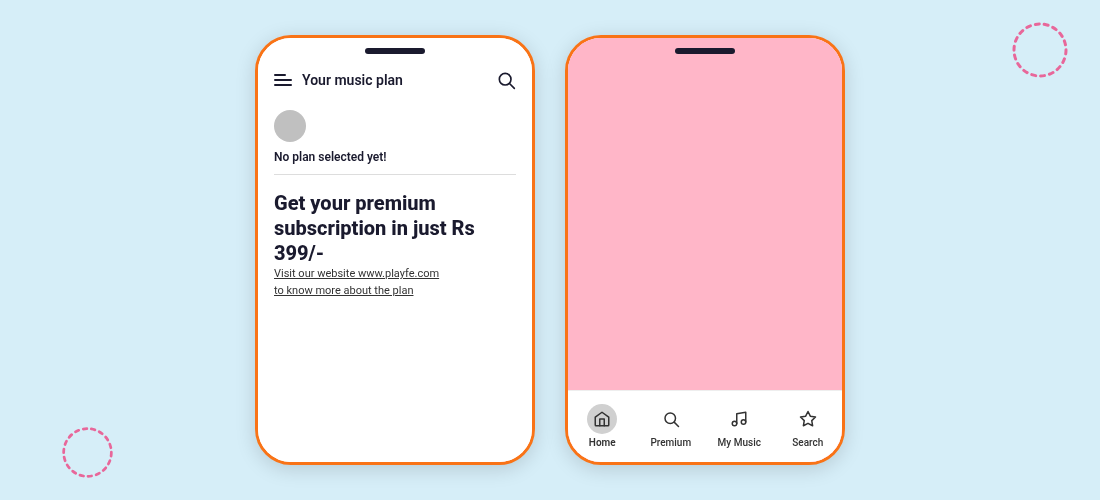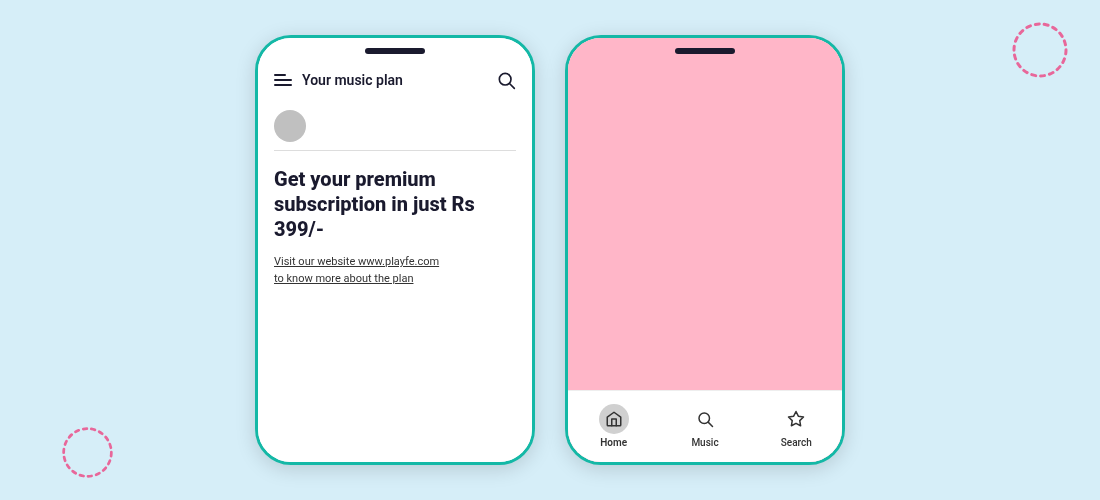--- a/index.html
+++ b/index.html
@@ -43,21 +43,21 @@
       position: relative;
       z-index: 1;
     }
 
     
     .phone {
       width: 280px;
       height: 430px;
       background: #fff;
       border-radius: 36px;
-      border: 3px solid #14b8a6;
+      border: 3px solid #f97316;
       position: relative;
       overflow: hidden;
       box-shadow: 0 4px 20px rgba(0,0,0,0.15);
     }
 
     
     .phone::before {
       content: '';
       position: absolute;
       top: 10px;
@@ -141,21 +141,20 @@
       height: 1px;
       background: #ddd;
       margin-bottom: 16px;
     }
 
     .promo-heading {
       font-size: 20px;
       font-weight: 800;
       color: #1a1a2e;
       line-height: 1.25;
-      margin-bottom: 12px;
     }
 
     .promo-subtext {
       font-size: 11px;
       color: #333;
       line-height: 1.5;
       text-decoration: underline;
     }
 
     
@@ -248,20 +247,21 @@
         <div class="search-icon-btn">
           <svg width="20" height="20" viewBox="0 0 24 24" fill="none" stroke="#1a1a2e" stroke-width="2" stroke-linecap="round" stroke-linejoin="round">
             <circle cx="11" cy="11" r="7"></circle>
             <line x1="16.5" y1="16.5" x2="22" y2="22"></line>
           </svg>
         </div>
       </div>
 
       <div class="phone-body">
         <div class="avatar-circle"></div>
+        <div class="no-plan-text">No plan selected yet!</div>
         <div class="divider"></div>
         <div class="promo-heading">Get your premium subscription in just Rs 399/-</div>
         <div class="promo-subtext">
           Visit our website www.playfe.com<br>to know more about the plan
         </div>
       </div>
     </div>
   </div>
 
   <div class="phone phone-right">
@@ -281,23 +281,33 @@
           <span class="nav-label active">Home</span>
         </div>
 
         <div class="nav-item">
           <div class="nav-icon">
             <svg width="18" height="18" viewBox="0 0 24 24" fill="none" stroke="#333" stroke-width="2" stroke-linecap="round" stroke-linejoin="round">
               <circle cx="11" cy="11" r="7"></circle>
               <line x1="16.5" y1="16.5" x2="22" y2="22"></line>
             </svg>
           </div>
-          <span class="nav-label">Music</span>
-        </div>
-
+          <span class="nav-label">Premium</span>
+        </div>
+
+        <div class="nav-item">
+          <div class="nav-icon">
+            <svg width="18" height="18" viewBox="0 0 24 24" fill="none" stroke="#333" stroke-width="2" stroke-linecap="round" stroke-linejoin="round">
+              <path d="M9 18V5l12-2v13"></path>
+              <circle cx="6" cy="18" r="3"></circle>
+              <circle cx="18" cy="16" r="3"></circle>
+            </svg>
+          </div>
+          <span class="nav-label">My Music</span>
+        </div>
 
         <div class="nav-item">
           <div class="nav-icon">
             <svg width="18" height="18" viewBox="0 0 24 24" fill="none" stroke="#333" stroke-width="2" stroke-linecap="round" stroke-linejoin="round">
               <polygon points="12 2 15.09 8.26 22 9.27 17 14.14 18.18 21.02 12 17.77 5.82 21.02 7 14.14 2 9.27 8.91 8.26 12 2"></polygon>
             </svg>
           </div>
           <span class="nav-label">Search</span>
         </div>
 

